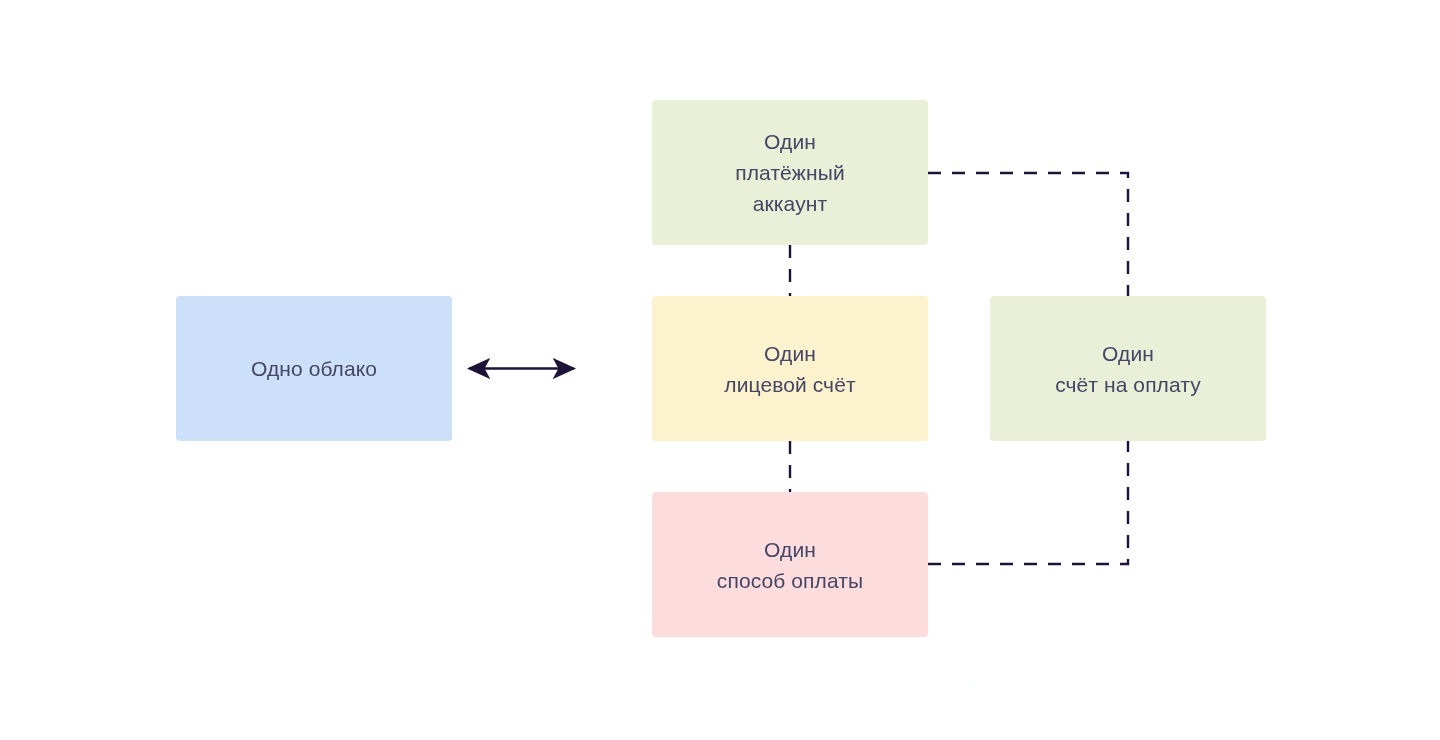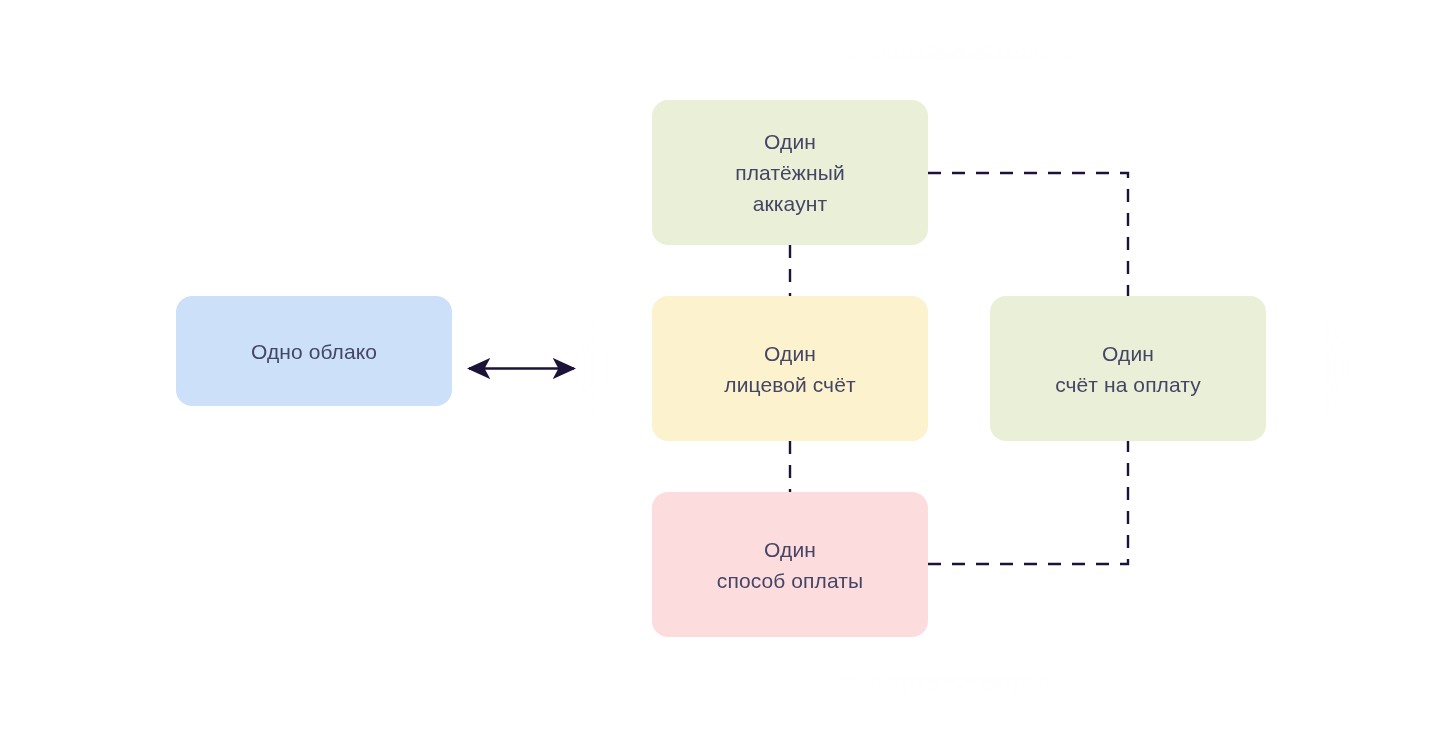--- a/index.html
+++ b/index.html
@@ -45,36 +45,36 @@
     top: 60px;
     width: 732px;
     height: 616px;
     background: #ffffff;
     border-radius: 20px;
   }
 
   
   .node {
     position: absolute;
-    border-radius: 16px;
+    border-radius: 4px;
     display: flex;
     align-items: center;
     justify-content: center;
     text-align: center;
     color: #454565;
     font-size: 21px;
     line-height: 31px;
     font-weight: 400;
     letter-spacing: 0.1px;
     white-space: pre-line;
     box-sizing: border-box;
     padding: 6px 12px;
   }
 
-  .node-cloud      { left: 176px; top: 296px; width: 276px; height: 110px; background: #CCE1F9; }
+  .node-cloud      { left: 176px; top: 296px; width: 276px; height: 145px; background: #CCE1F9; }
   .node-account    { left: 652px; top: 100px; width: 276px; height: 145px; background: #E9F0D7; }
   .node-ls         { left: 652px; top: 296px; width: 276px; height: 145px; background: #FCF2CD; }
   .node-payment    { left: 652px; top: 492px; width: 276px; height: 145px; background: #FDDCDE; }
   .node-invoice    { left: 990px; top: 296px; width: 276px; height: 145px; background: #E9F0D7; }
 
   
   .connectors {
     position: absolute;
     left: 0;
     top: 0;

